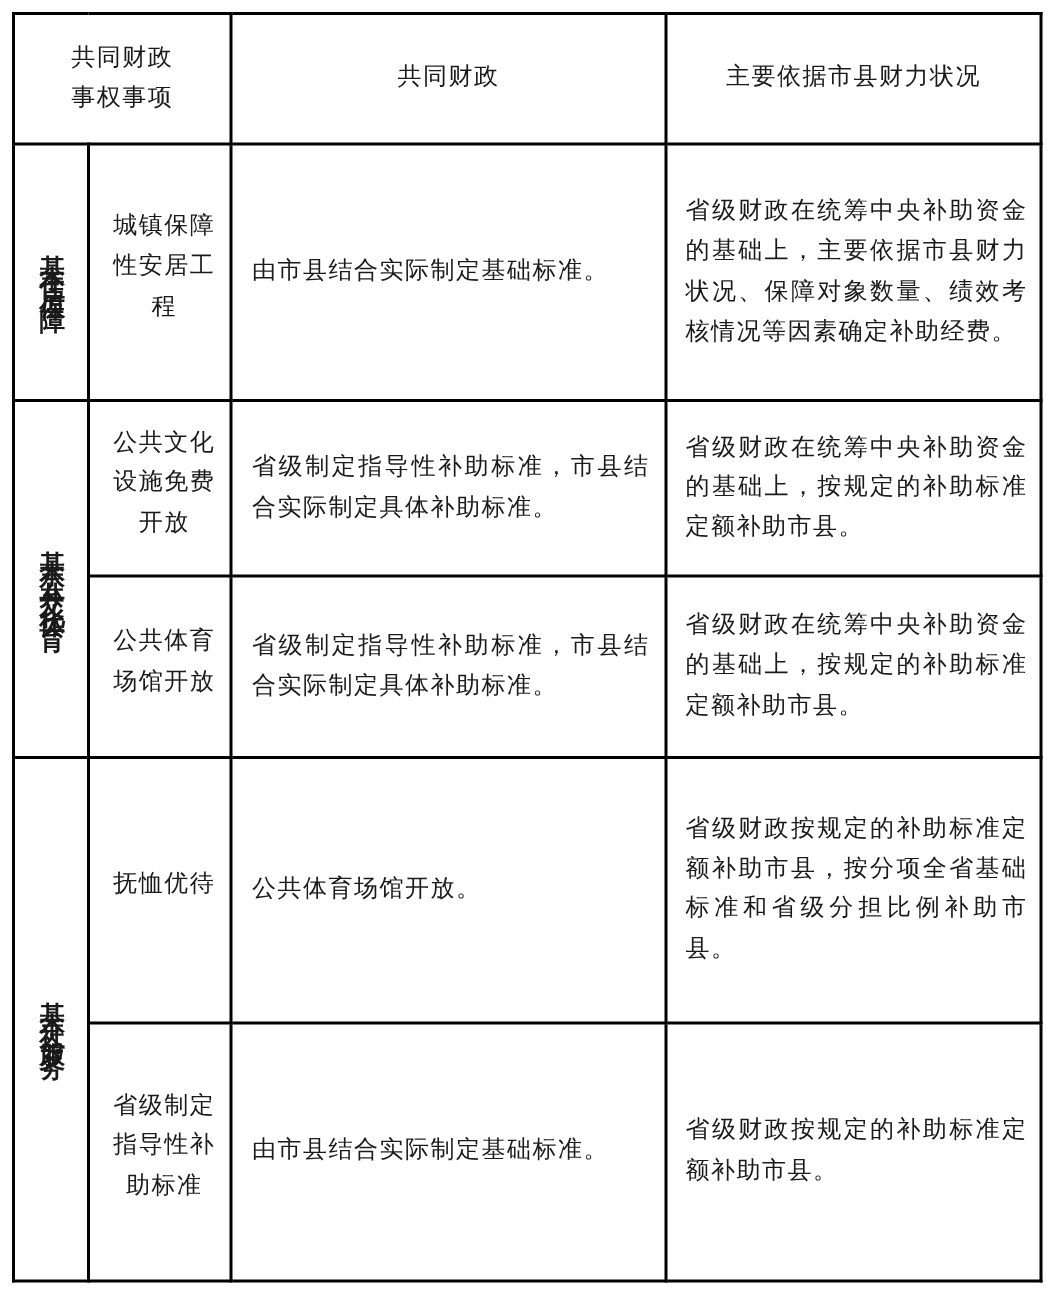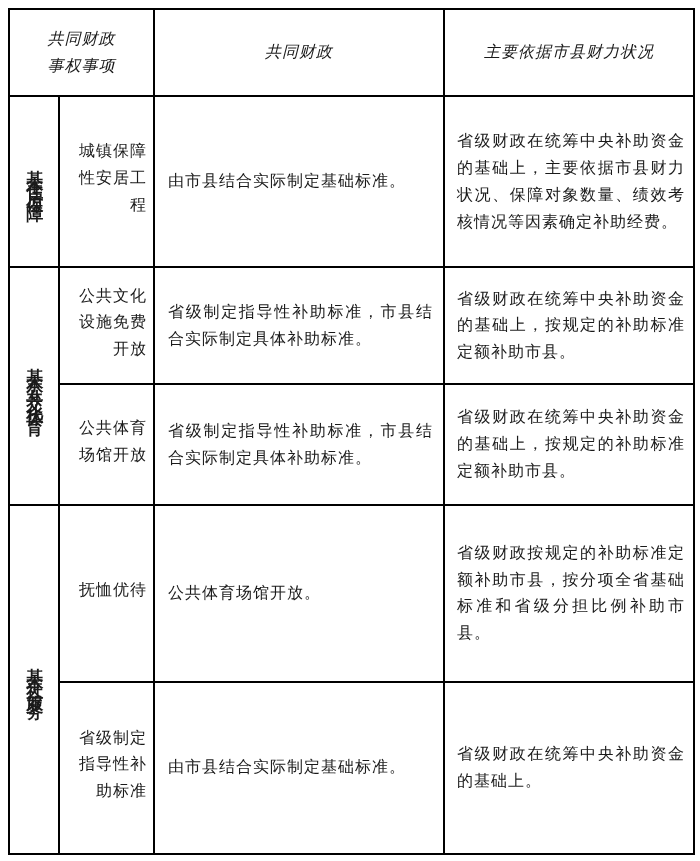--- a/index.html
+++ b/index.html
@@ -29,21 +29,21 @@
   table.fiscal td, table.fiscal th {
     border: 2px solid #000000;
     vertical-align: middle;
     font-size: 16px;
     font-weight: normal;
     letter-spacing: 1px;
     line-height: 1.68;
     background: #ffffff;
   }
   
-  tr.r-header { height: 85px; font-style: italic; }
+  tr.r-header { height: 85px; }
   tr.r1 { height: 167px; }
   tr.r2 { height: 114px; }
   tr.r3 { height: 118px; }
   tr.r4 { height: 172px; }
   tr.r5 { height: 168px; }
 
   th.head-cell {
     font-weight: bold;
     text-align: center;
     white-space: pre-line;
@@ -56,22 +56,23 @@
   td.cat-cell .v-text {
     display: inline-block;
     writing-mode: vertical-rl;
     text-orientation: upright;
     font-weight: bold;
     font-size: 17px;
     letter-spacing: 7px;
     line-height: 1.1;
   }
   td.item-cell {
-    text-align: right;
+    text-align: center;
     padding: 6px 6px 12px 12px;
+    font-family: Liberation Mono, monospace;
   }
   td.standard-cell {
     text-align: justify;
     padding: 6px 10px 6px 13px;
   }
   td.resp-cell {
     text-align: justify;
     padding: 6px 8px 6px 12px;
   }
 </style>
@@ -122,17 +123,17 @@
       <td class="cat-cell" rowspan="2">
         <span class="v-text">基本社会服务</span>
       </td>
       <td class="item-cell">抚恤优待</td>
       <td class="standard-cell">公共体育场馆开放。</td>
       <td class="resp-cell">省级财政按规定的补助标准定额补助市县，按分项全省基础标准和省级分担比例补助市县。</td>
     </tr>
     <tr class="r5">
       <td class="item-cell">省级制定指导性补助标准</td>
       <td class="standard-cell">由市县结合实际制定基础标准。</td>
-      <td class="resp-cell">省级财政在统筹中央补助资金的基础上。</td>
+      <td class="resp-cell">省级财政按规定的补助标准定额补助市县。</td>
     </tr>
   </tbody>
     </table>
 </div>
 
 </body></html>

